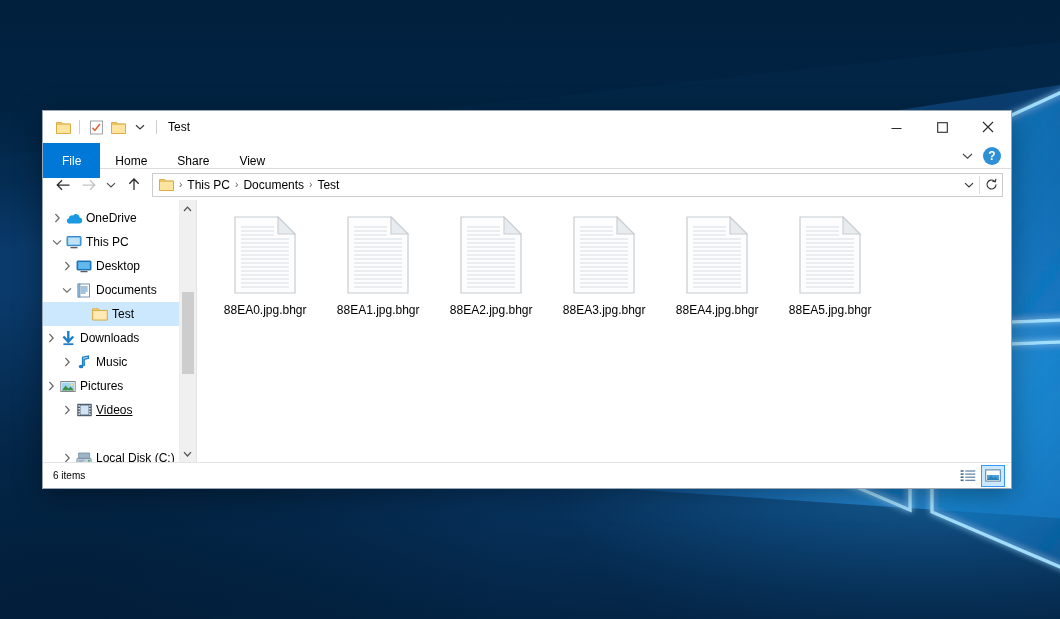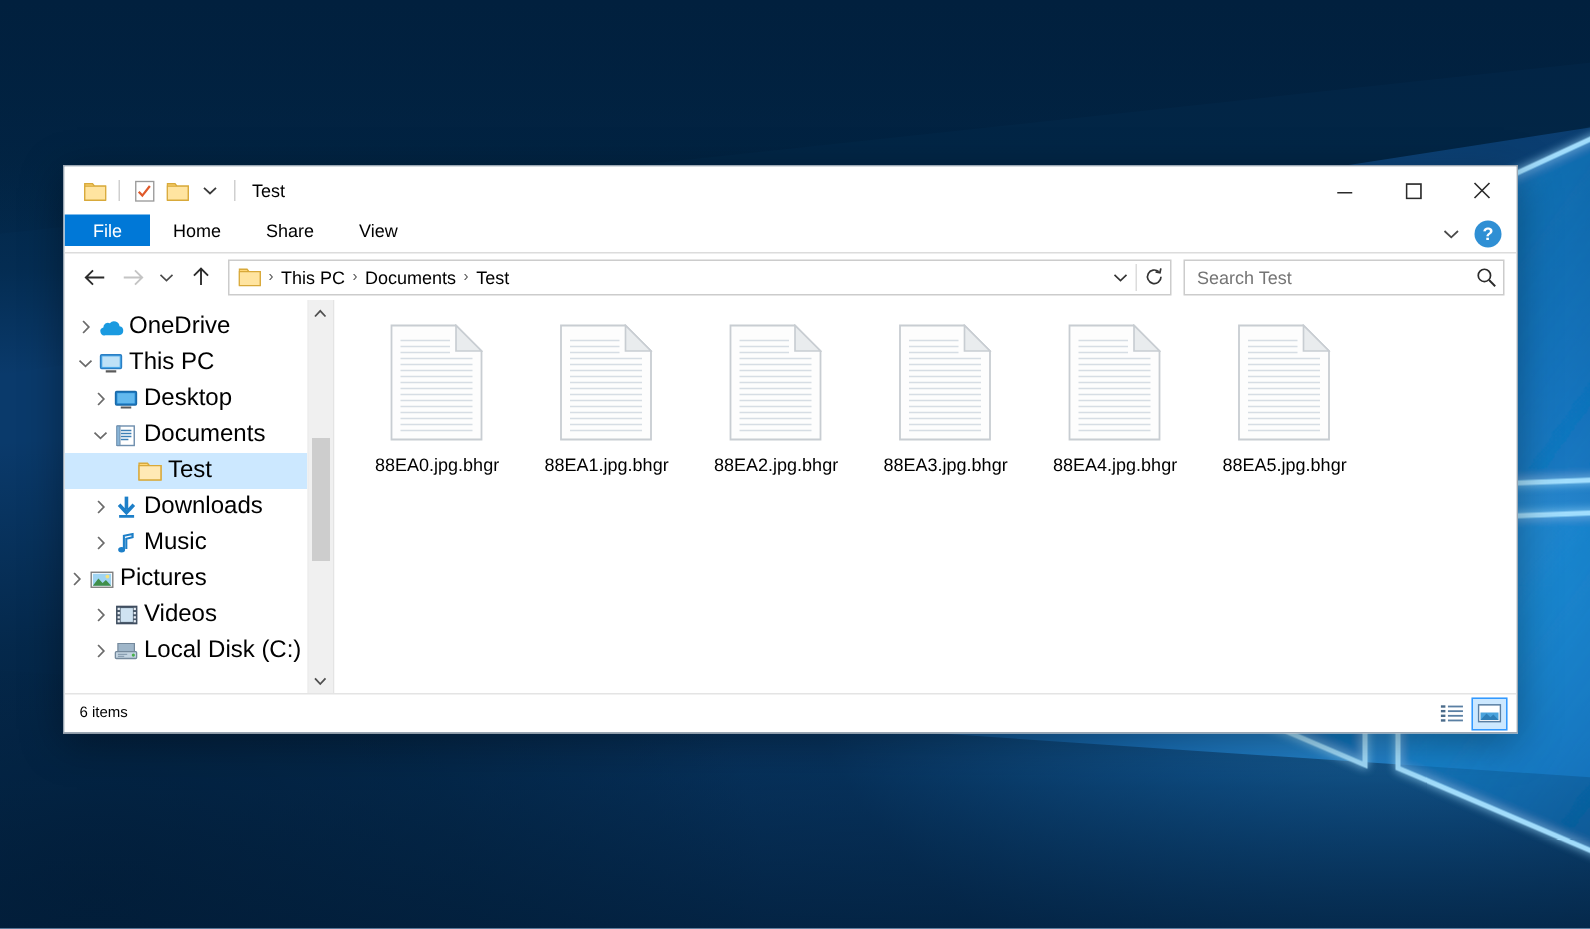--- a/index.html
+++ b/index.html
@@ -117,21 +117,21 @@
     height: 25px; flex: 0 0 25px;
     background: #ffffff;
     display: flex; align-items: stretch;
     position: relative;
     border-bottom: 1px solid #dcdcdc;
   }
   .rtab {
     padding: 0 15px;
     display: flex; align-items: center;
     font-size: 12px; color: #000;
-    height: 21px;
+    height: 35px;
   }
   .rtab-file {
     background: #0078d7; color: #ffffff;
     padding: 0 19px;
     font-size: 12px;
   }
   .ribbon-right {
     position: absolute; right: 4px; top: 0; height: 25px;
     display: flex; align-items: center; gap: 4px;
   }
@@ -240,21 +240,21 @@
   .twist {
     width: 16px; height: 24px;
     display: flex; align-items: center; justify-content: center;
     color: #6b6b6b; flex: 0 0 16px;
   }
   .tico {
     width: 18px; height: 24px;
     display: flex; align-items: center; justify-content: center;
     flex: 0 0 18px; margin-right: 3px;
   }
-  .tlabel { font-size: 16px; }
+  .tlabel { font-size: 12px; }
 
   
   .sb-scroll {
     flex: 0 0 16px;
     background: #f0f0f0;
     display: flex; flex-direction: column;
     align-items: center;
     border-left: 1px solid #ededed;
   }
   .sb-arrow {
@@ -474,29 +474,20 @@
           <div class="addr-vsep"></div>
           <div class="addr-refresh">
             <svg width="13" height="13" viewBox="0 0 13 13">
               <path d="M11 6.5 a4.5 4.5 0 1 1 -1.5 -3.35" fill="none" stroke="#333" stroke-width="1.15"></path>
               <path d="M10.9 0.9 L10.3 3.8 L7.4 3.2" fill="none" stroke="#333" stroke-width="1.15"></path>
             </svg>
           </div>
         </div>
       </div>
 
-      <div class="searchbox">
-        <input class="search-ph" type="text" placeholder="Search Test" style="">
-        <span class="search-ico">
-          <svg width="14" height="14" viewBox="0 0 14 14">
-            <circle cx="5.6" cy="5.6" r="4.1" fill="none" stroke="#2b2b2b" stroke-width="1.15"></circle>
-            <path d="M8.7 8.7 L12.8 12.8" stroke="#2b2b2b" stroke-width="1.3" fill="none"></path>
-          </svg>
-        </span>
-      </div>
     </div>
 
     <div class="wbody">
 
       <div class="sidebar">
         <div class="tree">
 
           <div class="tnode" style="padding-left:6px;">
             <span class="twist">
               <svg width="7" height="10" viewBox="0 0 7 10">
@@ -563,42 +554,42 @@
             <span class="twist"></span>
             <span class="tico">
               <svg width="16" height="14" viewBox="0 0 16 14">
                 <path d="M0.7 1.8 h5.6 l1.4 1.7 h7.6 v9.2 h-14.6 z" fill="#ffd777" stroke="#d8a93a" stroke-width="0.9"></path>
                 <path d="M0.7 3.4 h14.6 v9.6 h-14.6 z" fill="#ffe9b5" stroke="#d8a93a" stroke-width="0.9"></path>
               </svg>
             </span>
             <span class="tlabel">Test</span>
           </div>
 
+          <div class="tnode" style="">
+            <span class="twist">
+              <svg width="7" height="10" viewBox="0 0 7 10">
+                  <path d="M1.4 1 L5.2 5 L1.4 9" fill="none" stroke="#6b6b6b" stroke-width="1.2"></path>
+                </svg>
+            </span>
+            <span class="tico">
+              <svg width="15" height="15" viewBox="0 0 15 15">
+                <path d="M7.3 1 v6.6 M3.2 6.4 L7.3 10.8 L11.4 6.4" fill="none" stroke="#1d7fc8" stroke-width="2.4" stroke-linecap="square"></path>
+                <path d="M2.4 13.2 h10" stroke="#1d7fc8" stroke-width="1.8"></path>
+              </svg>
+            </span>
+            <span class="tlabel">Downloads</span>
+          </div>
+
           <div class="tnode" style="padding-left:16px;">
             <span class="twist">
               <svg width="7" height="10" viewBox="0 0 7 10">
                   <path d="M1.4 1 L5.2 5 L1.4 9" fill="none" stroke="#6b6b6b" stroke-width="1.2"></path>
                 </svg>
             </span>
             <span class="tico">
-              <svg width="15" height="15" viewBox="0 0 15 15">
-                <path d="M7.3 1 v6.6 M3.2 6.4 L7.3 10.8 L11.4 6.4" fill="none" stroke="#1d7fc8" stroke-width="2.4" stroke-linecap="square"></path>
-                <path d="M2.4 13.2 h10" stroke="#1d7fc8" stroke-width="1.8"></path>
-              </svg>
-            </span>
-            <span class="tlabel">Downloads</span>
-          </div>
-
-          <div class="tnode" style="padding-left:16px;">
-            <span class="twist">
-              <svg width="7" height="10" viewBox="0 0 7 10">
-                  <path d="M1.4 1 L5.2 5 L1.4 9" fill="none" stroke="#6b6b6b" stroke-width="1.2"></path>
-                </svg>
-            </span>
-            <span class="tico">
               <svg width="14" height="15" viewBox="0 0 14 15">
                 <path d="M5.6 11 V2.2 L11.4 1 V3.1 L7.2 4.2 V11" fill="none" stroke="#1d7fc8" stroke-width="1.4"></path>
                 <ellipse cx="4.1" cy="11.5" rx="2.3" ry="1.85" fill="#1d7fc8"></ellipse>
               </svg>
             </span>
             <span class="tlabel">Music</span>
           </div>
 
           <div class="tnode" style="">
             <span class="twist">
@@ -610,21 +601,21 @@
               <svg width="16" height="13" viewBox="0 0 16 13">
                 <rect x="0.8" y="1.5" width="14.4" height="10" fill="#ffffff" stroke="#7a7a7a" stroke-width="0.9"></rect>
                 <rect x="1.9" y="2.5" width="12.2" height="8" fill="#9fd4f2"></rect>
                 <path d="M1.9 10.5 L5.6 5.6 L8.4 8.6 L10.6 6.6 L14.1 10.5 Z" fill="#3f8e4a"></path>
                 <circle cx="11.6" cy="4.4" r="1.25" fill="#f5e27a"></circle>
               </svg>
             </span>
             <span class="tlabel">Pictures</span>
           </div>
 
-          <div class="tnode" style="padding-left:16px;">
+          <div class="tnode" style="padding-left:16px;text-decoration:underline;">
             <span class="twist">
               <svg width="7" height="10" viewBox="0 0 7 10">
                   <path d="M1.4 1 L5.2 5 L1.4 9" fill="none" stroke="#6b6b6b" stroke-width="1.2"></path>
                 </svg>
             </span>
             <span class="tico">
               <svg width="15" height="14" viewBox="0 0 15 14">
                 <rect x="0.8" y="1.2" width="13.4" height="11.6" fill="#4a5a6b" stroke="#39485a" stroke-width="0.8"></rect>
                 <rect x="3.4" y="2.4" width="8.2" height="9.2" fill="#cfe3f2"></rect>
                 <g fill="#e8eef5">
@@ -635,21 +626,21 @@
                   <rect x="12.1" y="2.2" width="1.5" height="1.5"></rect>
                     <rect x="12.1" y="5" width="1.5" height="1.5"></rect>
                   <rect x="12.1" y="7.8" width="1.5" height="1.5"></rect>
                     <rect x="12.1" y="10.4" width="1.5" height="1.5"></rect>
                 </g>
               </svg>
             </span>
             <span class="tlabel">Videos</span>
           </div>
 
-          <div class="tnode" style="padding-left:16px;">
+          <div class="tnode" style="padding-left:16px;margin-top:24px;">
             <span class="twist">
               <svg width="7" height="10" viewBox="0 0 7 10">
                   <path d="M1.4 1 L5.2 5 L1.4 9" fill="none" stroke="#6b6b6b" stroke-width="1.2"></path>
                 </svg>
             </span>
             <span class="tico">
               <svg width="16" height="14" viewBox="0 0 16 14">
                 <path d="M2.6 2 h11 v5.4 h-11 z" fill="#9fb6c9" stroke="#74899c" stroke-width="0.8"></path>
                 <rect x="0.9" y="7.4" width="14.2" height="4.6" rx="0.7" fill="#c3d4e1" stroke="#74899c" stroke-width="0.85"></rect>
                 <circle cx="12.9" cy="9.7" r="1.05" fill="#49b04a"></circle>

